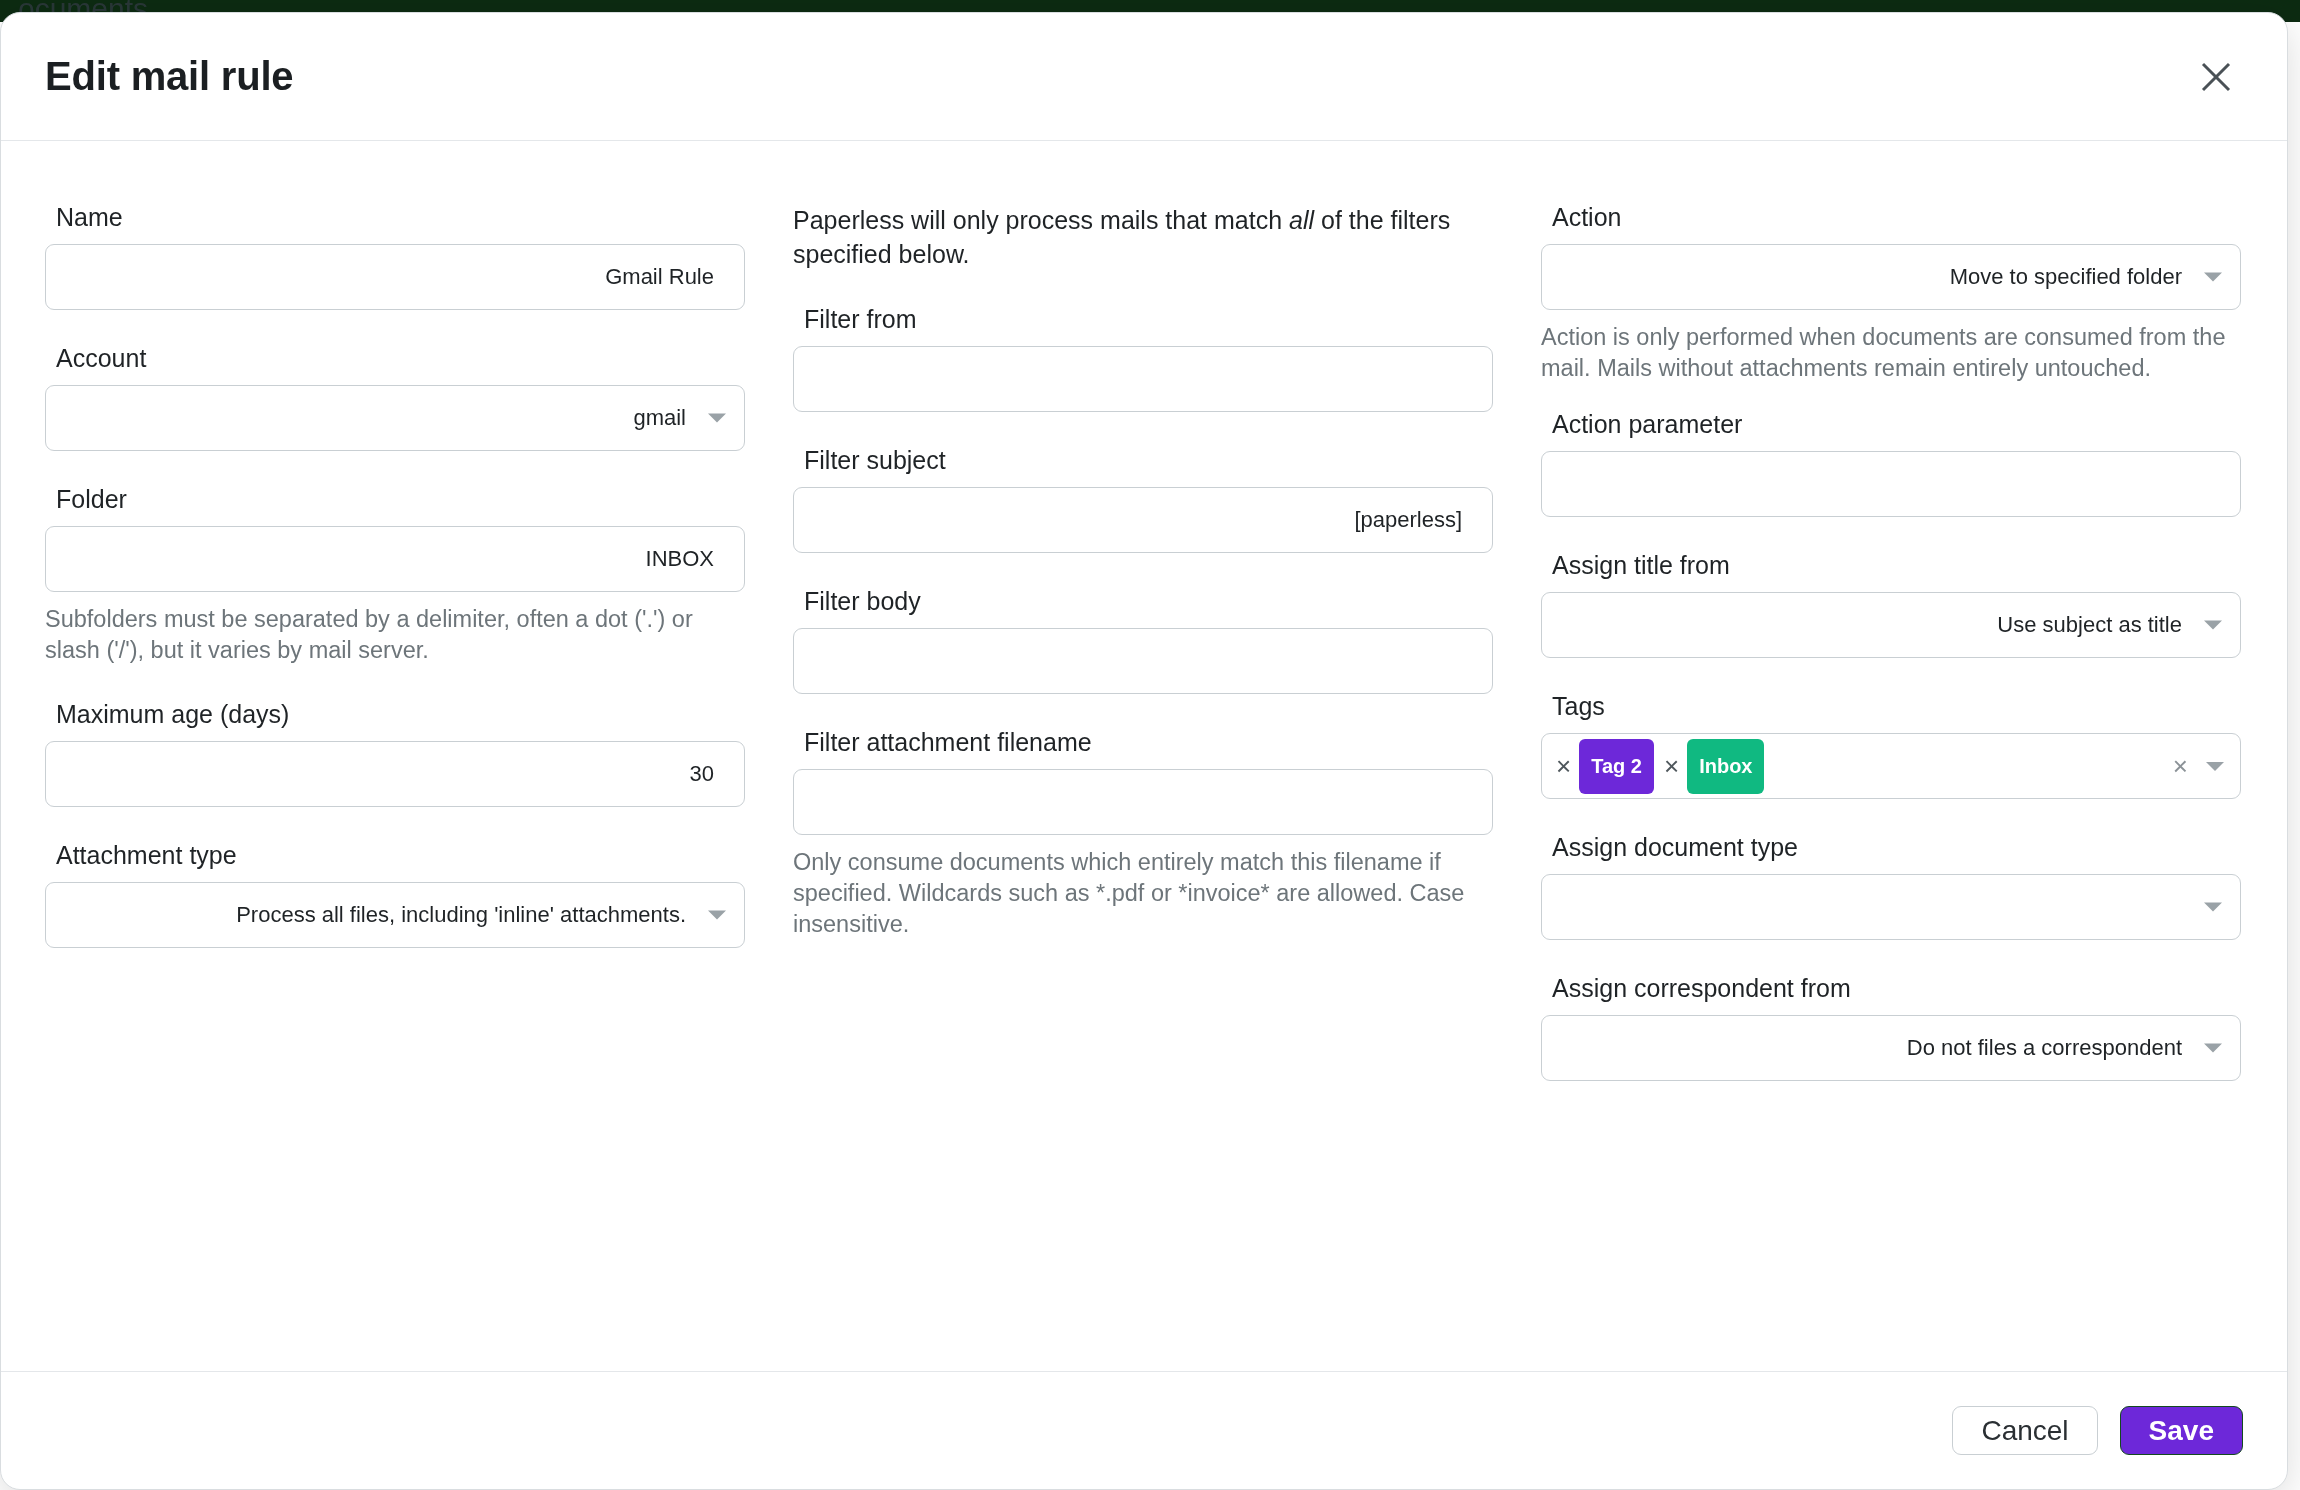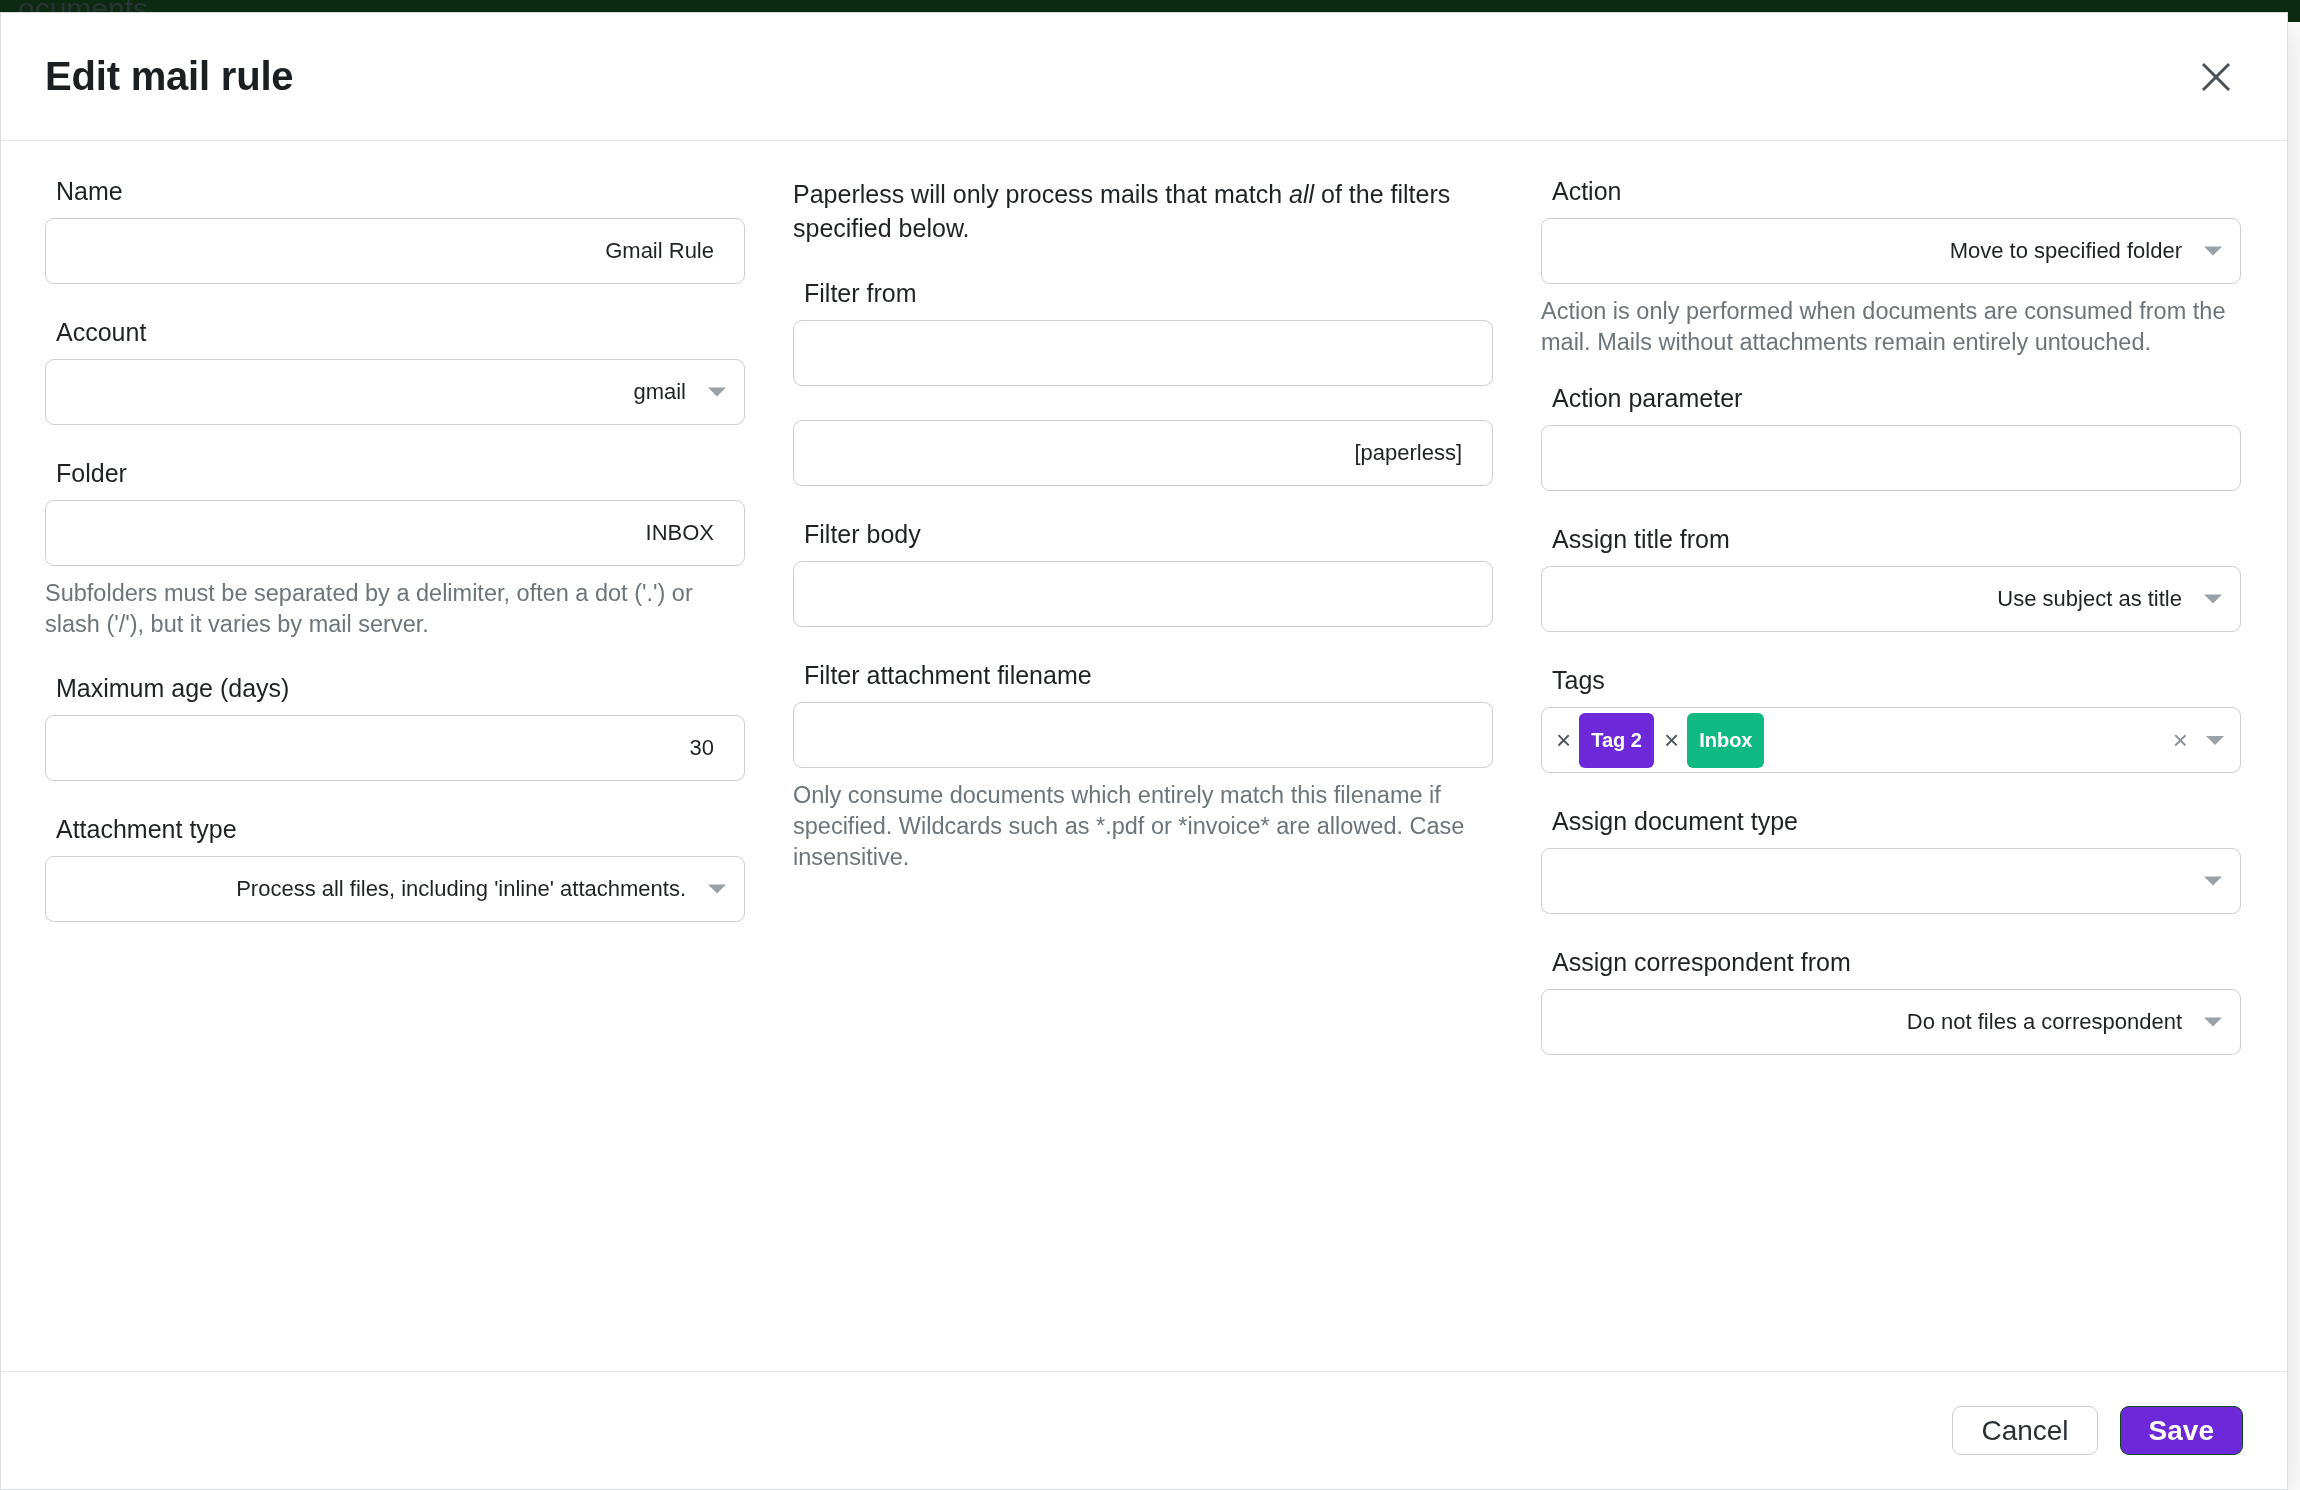--- a/index.html
+++ b/index.html
@@ -35,23 +35,23 @@
   .bg-ghost.g3 { left: 8px;  top: 900px; font-size: 30px; }
   .bg-ghost.g4 { left: 8px;  top: 1380px; font-size: 30px; }
 
   
   .modal {
     position: absolute;
     left: 0px; top: 12px;
     width: 2288px; height: 1478px;
     background: #ffffff;
     border: 1px solid #d9dde0;
-    border-radius: 0;
+    border-radius: 20px;
     box-shadow: 0 10px 40px rgba(0,0,0,.14);
-    display: flex; flex-direction: column;
+    display: flex; flex-direction: column; gap: 26px;
   }
   .modal-header {
     height: 128px; flex: 0 0 128px;
     border-bottom: 1px solid #e4e7ea;
     display: flex; align-items: center;
     padding: 0 44px;
   }
   .modal-title {
     font-size: 40px; font-weight: bold; color: #1b1f22;
     letter-spacing: -.2px;
@@ -224,20 +224,21 @@
 
     <div class="col col-mid">
       <p class="intro"><span>Paperless will only process mails that match </span><em>all</em><span> of the filters specified below.</span></p>
 
       <div class="fld-label">Filter from</div>
       <div class="input">
         <span></span>
       </div>
 
       <div class="gap-lg"></div>
+      <div class="fld-label">Filter subject</div>
       <div class="input">
         <span>[paperless]</span>
       </div>
 
       <div class="gap-lg"></div>
       <div class="fld-label">Filter body</div>
       <div class="input">
         <span></span>
       </div>
 

